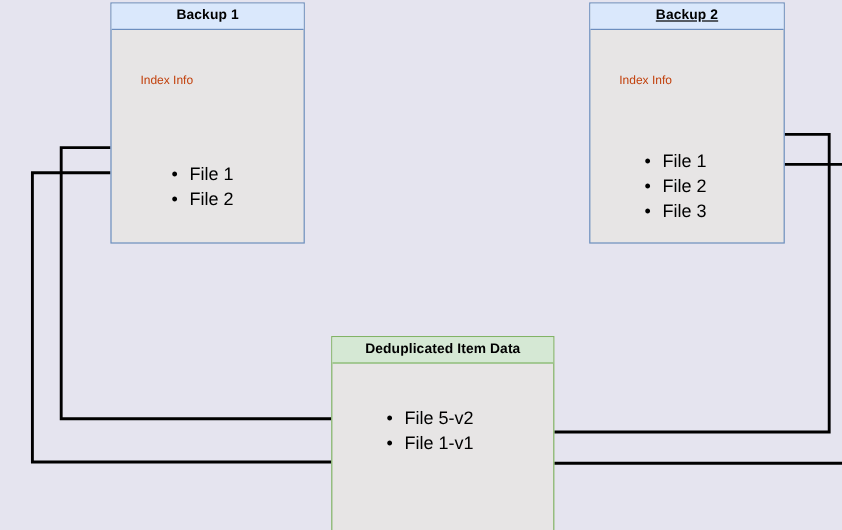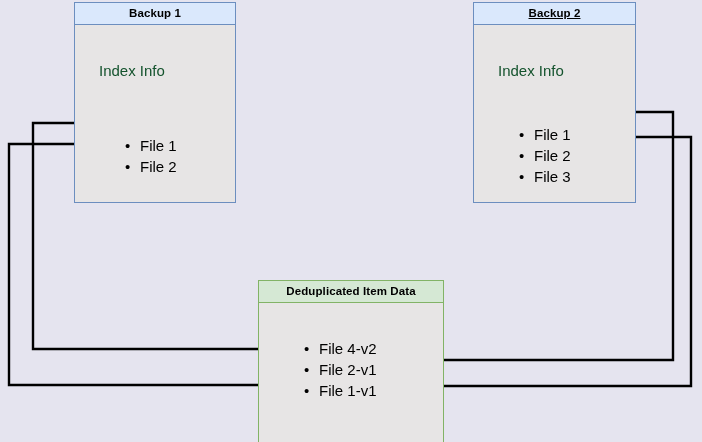--- a/index.html
+++ b/index.html
@@ -9,21 +9,21 @@
   body {
     width: 702px;
     height: 442px;
     background: #e5e4ef;
     font-family: "Liberation Sans", sans-serif;
     overflow: hidden;
     position: relative;
   }
   #canvas {
     position: absolute;
-    left: 0;
+    left: 18px;
     top: 0;
     width: 562px;
     height: 442px;
   }
   .box {
     position: absolute;
     box-sizing: border-box;
     background: #e7e5e5;
   }
   .box-header {
@@ -50,22 +50,22 @@
     background: #d5e8d4;
     border-bottom: 1.6px solid #82b366;
     text-align: center;
   }
   .box-body {
     position: relative;
     height: calc(100% - 22px);
   }
   .index-label {
     position: absolute;
-    font-size: 15px;
-    color: #14532d;
+    font-size: 10px;
+    color: #c2410c;
     white-space: nowrap;
   }
   .file-list {
     position: absolute;
     margin: 0;
     padding: 0;
     list-style: none;
   }
   .file-list li {
     font-size: 15px;
@@ -136,20 +136,19 @@
         <li>File 2</li>
         <li>File 3</li>
       </ul>
     </div>
   </div>
 
   <div class="box box-green" style="left:258px; top:280px; width:186px; height:165px;">
     <div class="box-header">Deduplicated Item Data</div>
     <div class="box-body">
       <ul class="file-list" style="left:45px; top:35px;">
-        <li>File 4-v2</li>
-        <li>File 2-v1</li>
+        <li>File 5-v2</li>
         <li>File 1-v1</li>
       </ul>
     </div>
   </div>
 
 </div>
 
 </body></html>

